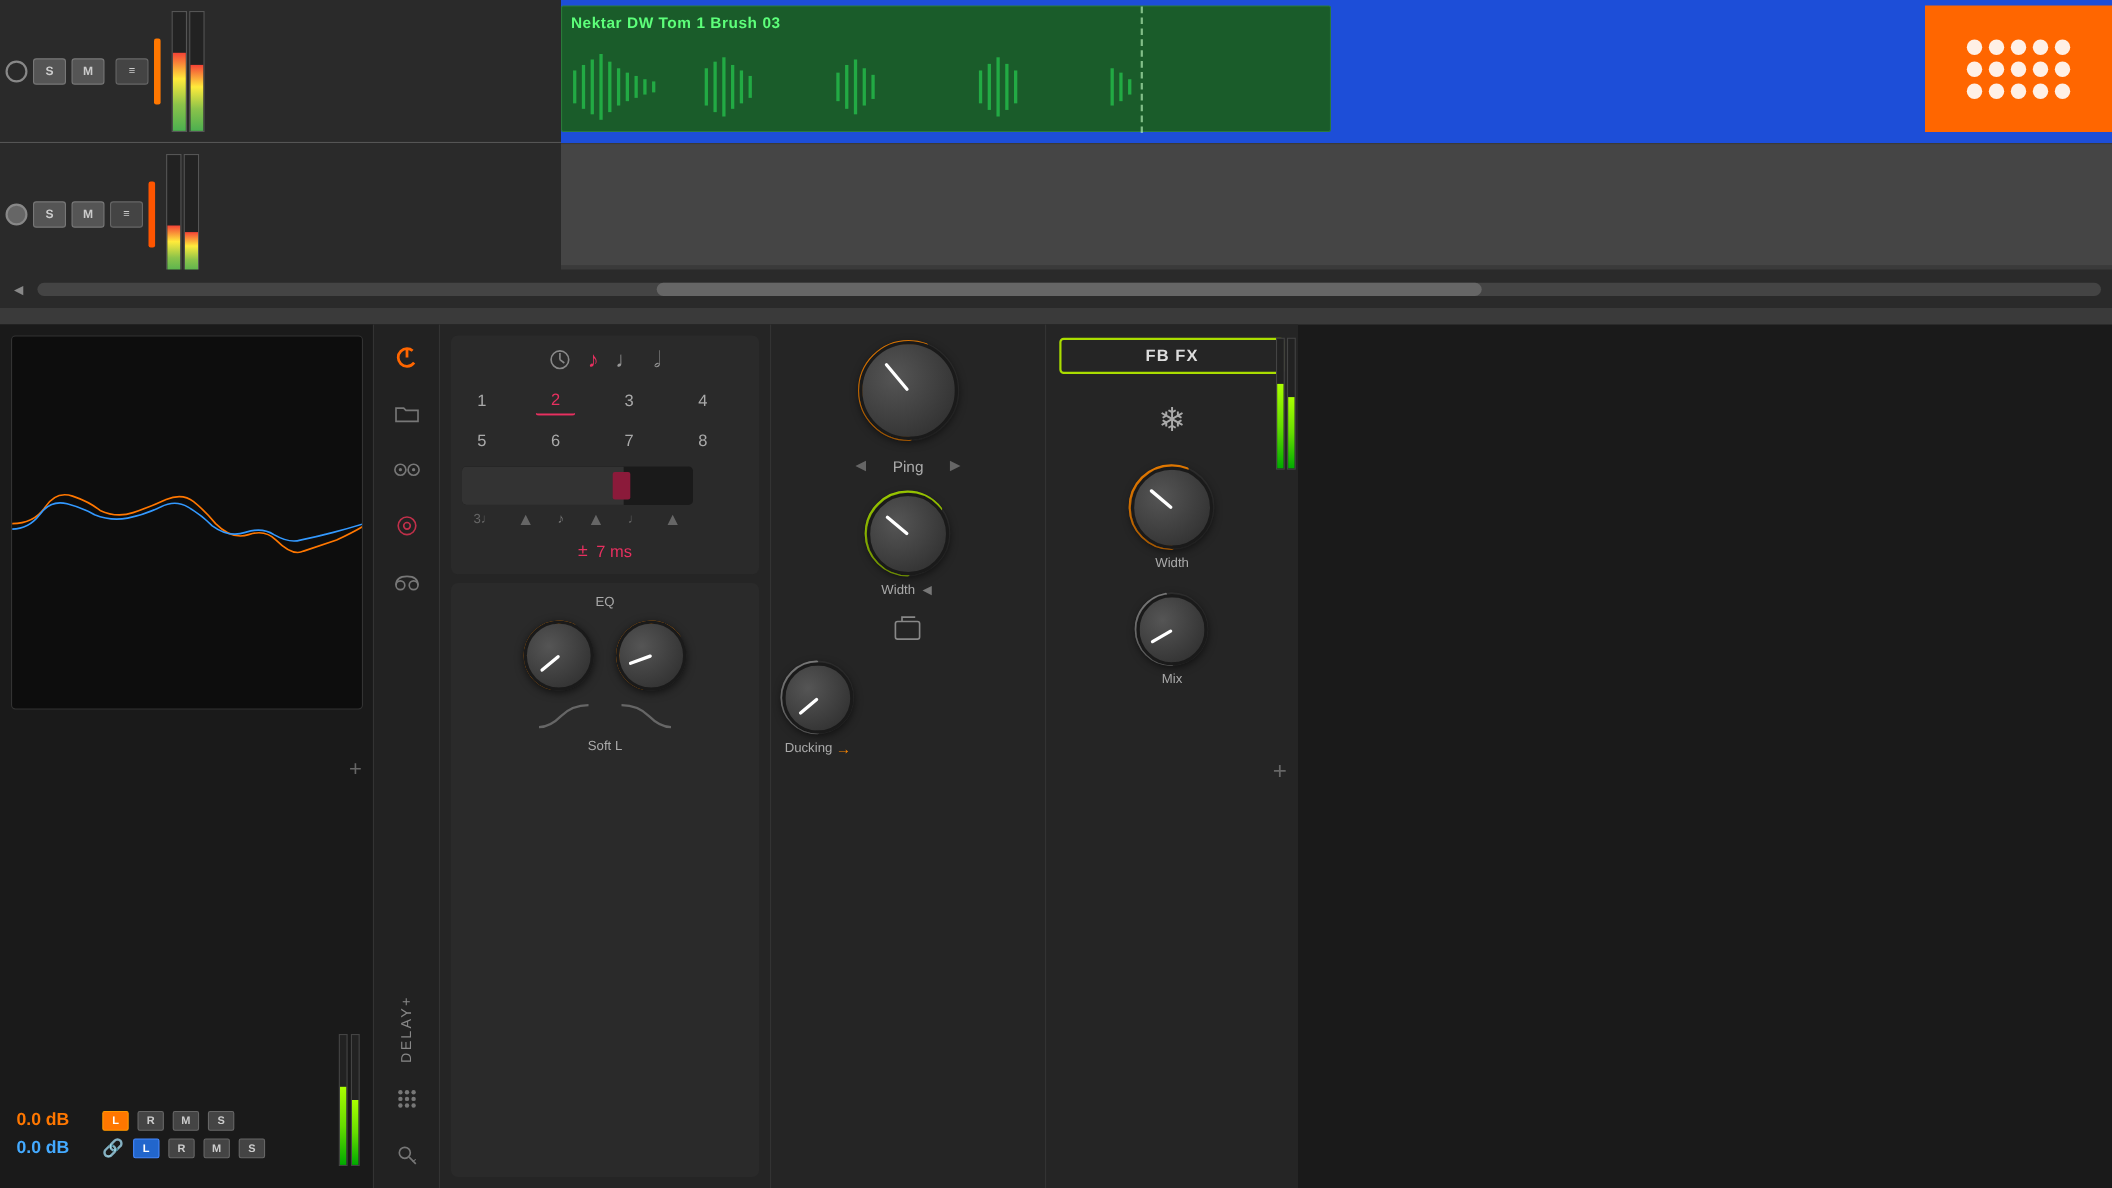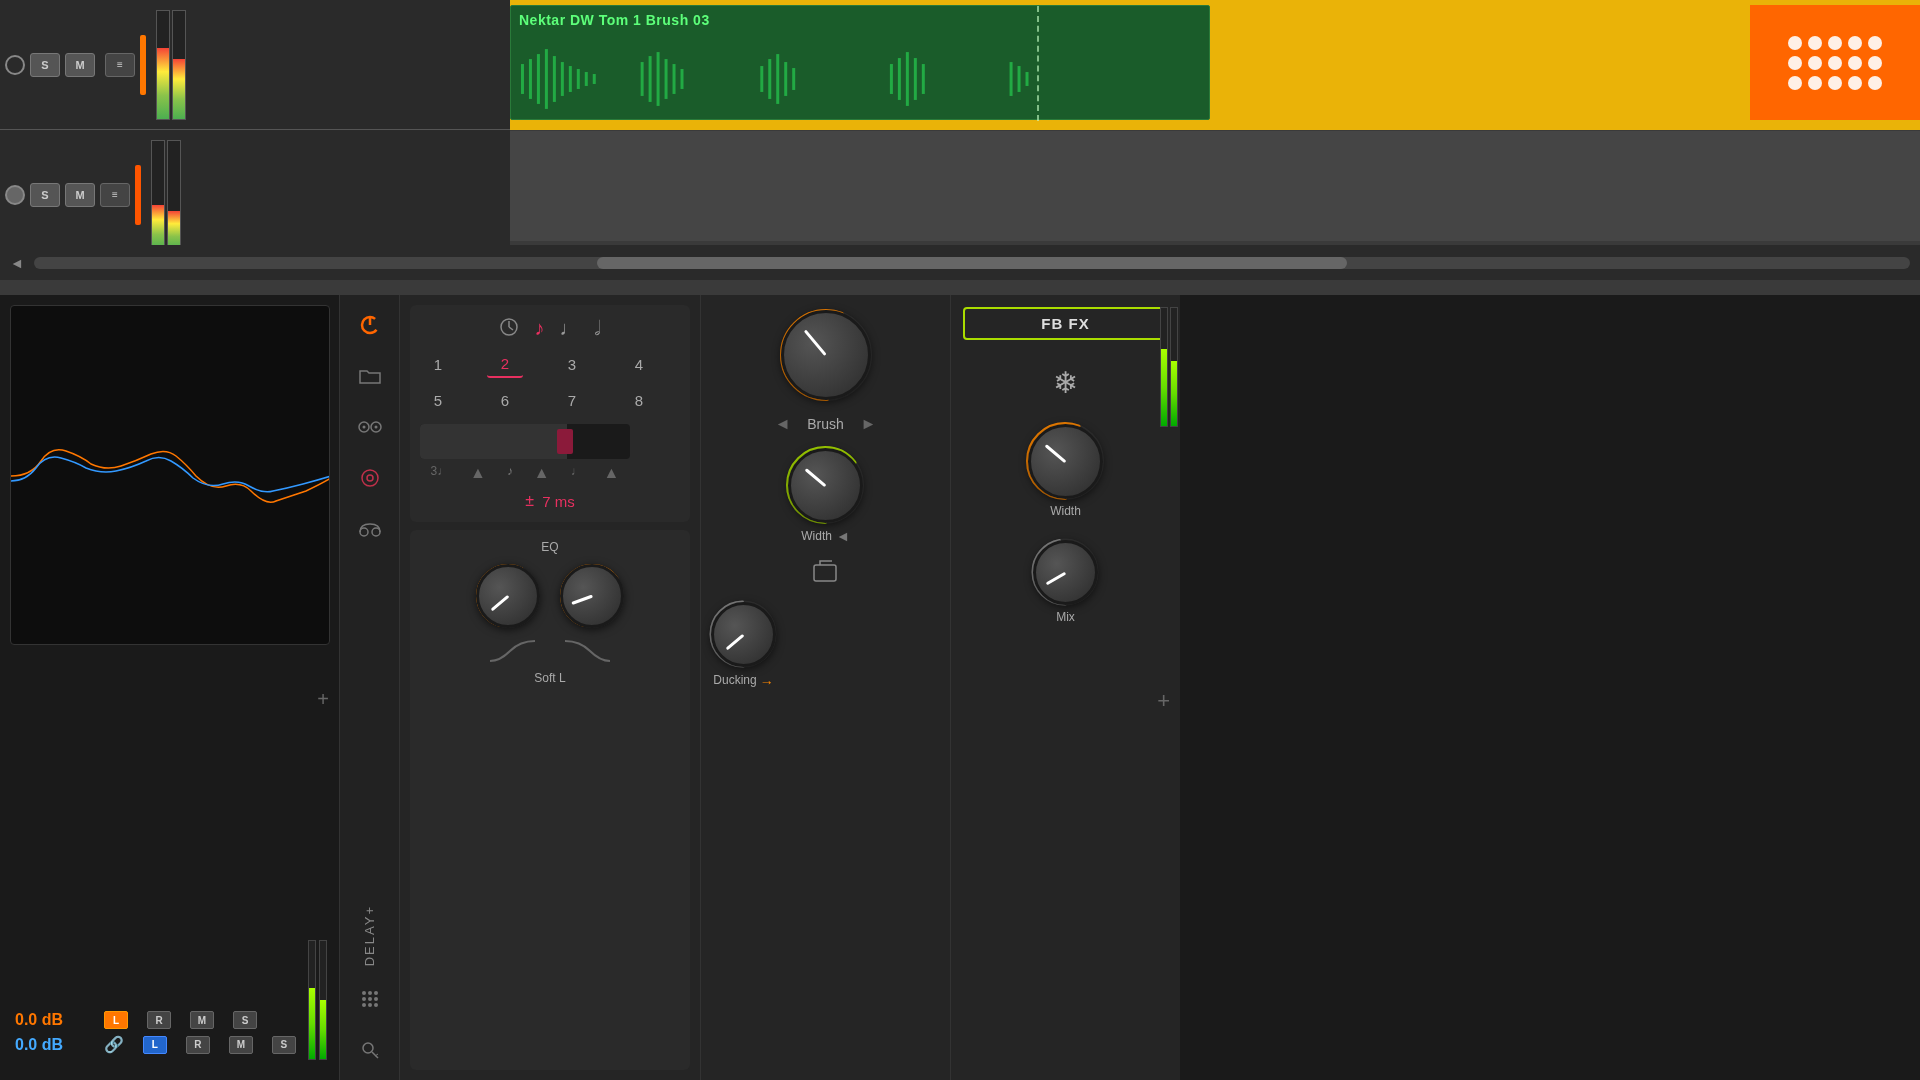--- a/index.html
+++ b/index.html
@@ -90,21 +90,21 @@
       border-radius: 2px;
     }
 
     
     .waveform-area {
       position: absolute;
       top: 0;
       left: 510px;
       right: 0;
       height: 130px;
-      background: #eab308;
+      background: #1d4ed8;
       overflow: hidden;
     }
 
     .waveform-clip {
       position: absolute;
       top: 5px;
       left: 0;
       width: 700px;
       height: 115px;
       background: #1a5c2a;
@@ -251,21 +251,21 @@
     .level-info {
       position: absolute;
       bottom: 20px;
       left: 15px;
       right: 15px;
     }
 
     .level-row {
       display: flex;
       align-items: center;
-      gap: 19px;
+      gap: 8px;
       margin-bottom: 6px;
     }
 
     .level-value {
       font-size: 16px;
       font-weight: bold;
       min-width: 70px;
     }
 
     .level-orange { color: #ff7700; }
@@ -873,21 +873,21 @@
           <circle cx="50" cy="50" r="44" fill="none" stroke="#ff8800" stroke-width="4" stroke-dasharray="155 277" stroke-dashoffset="-68" stroke-linecap="round"></circle>
         </svg>
         <div class="knob" style="width:90px;height:90px;">
           <div class="knob-indicator" style="height:32px;left:calc(50% - 1.5px);transform:rotate(-40deg);transform-origin:bottom center;"></div>
         </div>
       </div>
     </div>
 
     <div class="soft-section">
       <span class="soft-arrow">◄</span>
-      <span class="soft-label">Brush</span>
+      <span class="soft-label">Ping</span>
       <span class="soft-arrow">►</span>
     </div>
 
     <div style="display:flex;gap:20px;align-items:center;width:100%;justify-content:center;">
 
       <div class="knob-container">
         <div style="position:relative;width:75px;height:75px;">
           <svg width="85" height="85" style="position:absolute;top:-5px;left:-5px;">
             <circle cx="42" cy="42" r="37" fill="none" stroke="#333" stroke-width="4"></circle>
             <circle cx="42" cy="42" r="37" fill="none" stroke="#aadd00" stroke-width="4" stroke-dasharray="150 233" stroke-dashoffset="-58" stroke-linecap="round"></circle>

